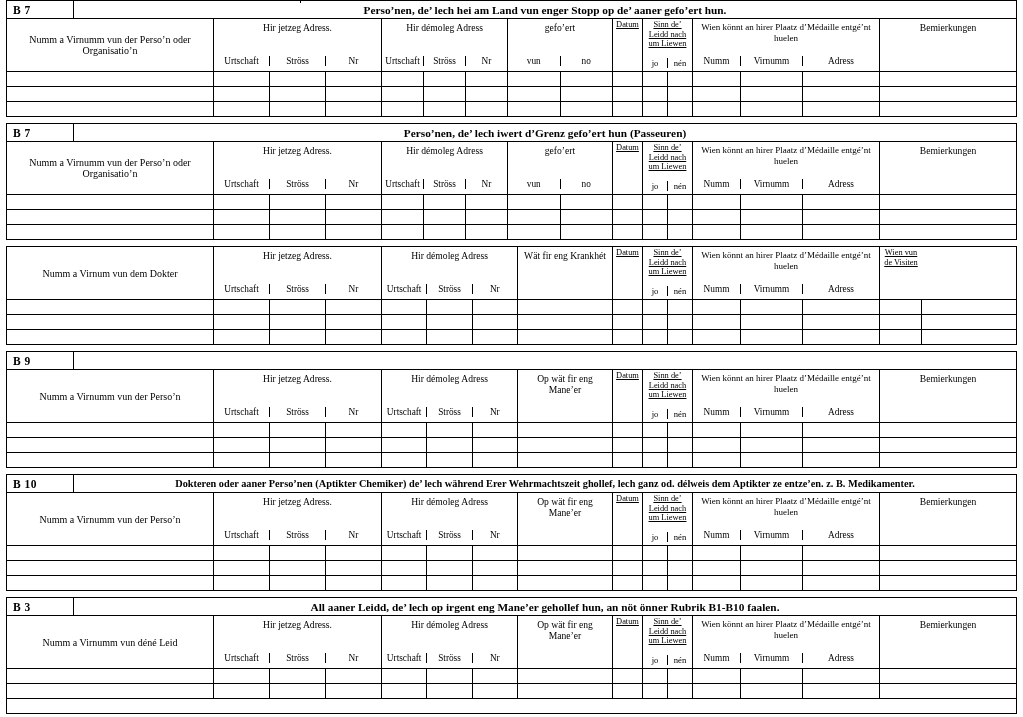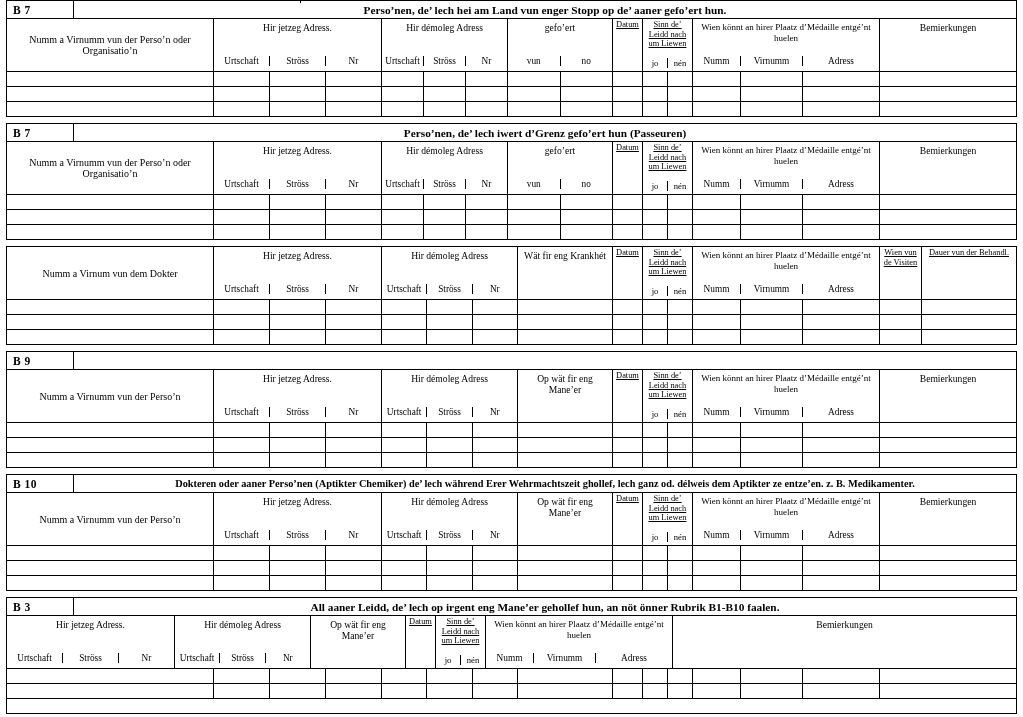--- a/index.html
+++ b/index.html
@@ -529,23 +529,20 @@
         <div class="cap" style="font-size:9px;line-height:10.5px">Wien könnt an hirer Plaatz d’Médaille entgé’nt huelen</div>
         <div class="subrow">
           <div class="subcell" style="flex:0 0 48px">Numm</div>
           <div class="subcell" style="flex:0 0 62px">Virnumm</div>
           <div class="subcell">Adress</div>
         </div>
       </div>
       <div class="col" style="width:42px;flex:0 0 42px">
         <div class="cap tiny">Wien vun de Visiten</div>
       </div>
-      <div class="col" style="flex:1 1 auto">
-        <div class="cap tiny">Dauer vun der Behandl.</div>
-      </div>
     </div>
     <div class="rows">
       <div class="drow" style="height:14px">
         <div class="dcell" style="width:207px;flex:0 0 207px"></div>
         <div class="dcell" style="width:168px;flex:0 0 168px">
             <div class="inner">
               <div class="dsub"></div>
               <div class="dsub"></div>
               <div class="dsub"></div>
             </div>
@@ -946,20 +943,21 @@
       </div>
     </div>
   </div>
 
   <div class="section">
     <div class="title-row">
       <div class="sec-code">B 3</div>
       <div class="sec-title">All aaner Leidd, de’ lech op irgent eng Mane’er gehollef hun, an nöt önner Rubrik B1-B10 faalen.</div>
     </div>
     <div class="hdr" style="height:52px">
+      <div class="col namecol" style="width:207px;flex:0 0 207px">Numm a Virnumm vun déné Leid</div>
       <div class="col" style="width:168px;flex:0 0 168px">
         <div class="cap">Hir jetzeg Adress.</div>
         <div class="subrow">
           <div class="subcell">Urtschaft</div>
           <div class="subcell">Ströss</div>
           <div class="subcell">Nr</div>
         </div>
       </div>
       <div class="col" style="width:136px;flex:0 0 136px">
         <div class="cap">Hir démoleg Adress</div>

